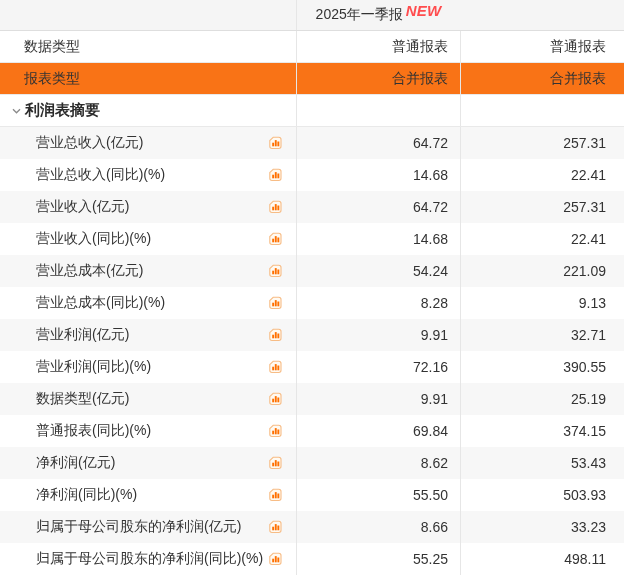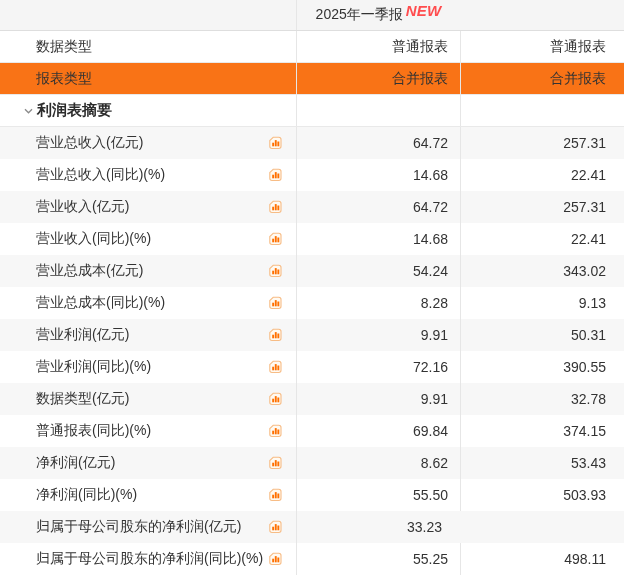--- a/index.html
+++ b/index.html
@@ -23,26 +23,26 @@
   
   .head-row { height:31px; background:#f5f5f5; border-bottom:1px solid #dedede; }
   .head-row .c2, .head-row .c3 { justify-content:center; padding:0; color:#333; }
   .new-badge {
     color:#ff4d4f; font-size:15px; font-weight:bold; font-style:italic;
     margin-left:3px; position:relative; top:-5px; letter-spacing:.2px;
   }
 
   
   .info-row { border-bottom:1px solid #e9e9e9; }
-  .info-row .c1 { padding-left:24px;margin-left:12px; }
+  .info-row .c1 { padding-left:24px; }
   .info-row.alt { background:#f97316; }
 
   
   .section-row { border-bottom:1px solid #e9e9e9; }
-  .section-row .c1 { padding-left:24px; font-weight:bold; font-size:15px; color:#2b2b2b; cursor:pointer; }
+  .section-row .c1 { padding-left:12px; font-weight:bold; font-size:15px; color:#2b2b2b; cursor:pointer; }
   .chevron { display:inline-flex; margin-right:4px; }
 
   
   .data-row:nth-child(odd) { background:#f7f7f7; }
   .data-row .c1 { position:relative; padding-left:36px; }
   .chart-icon {
     position:absolute; left:268px; top:50%; transform:translateY(-50%);
     width:15px; height:15px; cursor:pointer; display:inline-flex;
   }
   .num { color:#333; }
@@ -156,21 +156,21 @@
         <span class="chart-icon">
             <svg width="15" height="15" viewBox="0 0 15 15">
               <path d="M5.2 1.8 H10.8 A2.2 2.2 0 0 1 13 4 V10.8 A2.2 2.2 0 0 1 10.8 13 H4 A2.2 2.2 0 0 1 1.8 10.8 V5 Z" fill="#fffaf2" stroke="#f7bc85" stroke-width="1.1"></path>
               <rect x="4.2" y="7.2" width="1.9" height="3.6" fill="#ff7000"></rect>
               <rect x="6.8" y="4.6" width="1.9" height="6.2" fill="#ff7000"></rect>
               <rect x="9.4" y="6" width="1.9" height="4.8" fill="#ff7000"></rect>
             </svg>
           </span>
         </div>
       <div class="cell c2 num">54.24</div>
-      <div class="cell c3 num">343.02</div>
+      <div class="cell c3 num">221.09</div>
     </div>
 
     <div class="row data-row">
       <div class="cell c1">
           <span>营业总成本(同比)(%)</span>
         <span class="chart-icon">
             <svg width="15" height="15" viewBox="0 0 15 15">
               <path d="M5.2 1.8 H10.8 A2.2 2.2 0 0 1 13 4 V10.8 A2.2 2.2 0 0 1 10.8 13 H4 A2.2 2.2 0 0 1 1.8 10.8 V5 Z" fill="#fffaf2" stroke="#f7bc85" stroke-width="1.1"></path>
               <rect x="4.2" y="7.2" width="1.9" height="3.6" fill="#ff7000"></rect>
               <rect x="6.8" y="4.6" width="1.9" height="6.2" fill="#ff7000"></rect>
@@ -188,21 +188,21 @@
         <span class="chart-icon">
             <svg width="15" height="15" viewBox="0 0 15 15">
               <path d="M5.2 1.8 H10.8 A2.2 2.2 0 0 1 13 4 V10.8 A2.2 2.2 0 0 1 10.8 13 H4 A2.2 2.2 0 0 1 1.8 10.8 V5 Z" fill="#fffaf2" stroke="#f7bc85" stroke-width="1.1"></path>
               <rect x="4.2" y="7.2" width="1.9" height="3.6" fill="#ff7000"></rect>
               <rect x="6.8" y="4.6" width="1.9" height="6.2" fill="#ff7000"></rect>
               <rect x="9.4" y="6" width="1.9" height="4.8" fill="#ff7000"></rect>
             </svg>
           </span>
         </div>
       <div class="cell c2 num">9.91</div>
-      <div class="cell c3 num">50.31</div>
+      <div class="cell c3 num">32.71</div>
     </div>
 
     <div class="row data-row">
       <div class="cell c1">
           <span>营业利润(同比)(%)</span>
         <span class="chart-icon">
             <svg width="15" height="15" viewBox="0 0 15 15">
               <path d="M5.2 1.8 H10.8 A2.2 2.2 0 0 1 13 4 V10.8 A2.2 2.2 0 0 1 10.8 13 H4 A2.2 2.2 0 0 1 1.8 10.8 V5 Z" fill="#fffaf2" stroke="#f7bc85" stroke-width="1.1"></path>
               <rect x="4.2" y="7.2" width="1.9" height="3.6" fill="#ff7000"></rect>
               <rect x="6.8" y="4.6" width="1.9" height="6.2" fill="#ff7000"></rect>
@@ -220,21 +220,21 @@
         <span class="chart-icon">
             <svg width="15" height="15" viewBox="0 0 15 15">
               <path d="M5.2 1.8 H10.8 A2.2 2.2 0 0 1 13 4 V10.8 A2.2 2.2 0 0 1 10.8 13 H4 A2.2 2.2 0 0 1 1.8 10.8 V5 Z" fill="#fffaf2" stroke="#f7bc85" stroke-width="1.1"></path>
               <rect x="4.2" y="7.2" width="1.9" height="3.6" fill="#ff7000"></rect>
               <rect x="6.8" y="4.6" width="1.9" height="6.2" fill="#ff7000"></rect>
               <rect x="9.4" y="6" width="1.9" height="4.8" fill="#ff7000"></rect>
             </svg>
           </span>
         </div>
       <div class="cell c2 num">9.91</div>
-      <div class="cell c3 num">32.78</div>
+      <div class="cell c3 num">25.19</div>
     </div>
 
     <div class="row data-row">
       <div class="cell c1">
           <span>普通报表(同比)(%)</span>
         <span class="chart-icon">
             <svg width="15" height="15" viewBox="0 0 15 15">
               <path d="M5.2 1.8 H10.8 A2.2 2.2 0 0 1 13 4 V10.8 A2.2 2.2 0 0 1 10.8 13 H4 A2.2 2.2 0 0 1 1.8 10.8 V5 Z" fill="#fffaf2" stroke="#f7bc85" stroke-width="1.1"></path>
               <rect x="4.2" y="7.2" width="1.9" height="3.6" fill="#ff7000"></rect>
               <rect x="6.8" y="4.6" width="1.9" height="6.2" fill="#ff7000"></rect>
@@ -283,20 +283,21 @@
           <span>归属于母公司股东的净利润(亿元)</span>
         <span class="chart-icon">
             <svg width="15" height="15" viewBox="0 0 15 15">
               <path d="M5.2 1.8 H10.8 A2.2 2.2 0 0 1 13 4 V10.8 A2.2 2.2 0 0 1 10.8 13 H4 A2.2 2.2 0 0 1 1.8 10.8 V5 Z" fill="#fffaf2" stroke="#f7bc85" stroke-width="1.1"></path>
               <rect x="4.2" y="7.2" width="1.9" height="3.6" fill="#ff7000"></rect>
               <rect x="6.8" y="4.6" width="1.9" height="6.2" fill="#ff7000"></rect>
               <rect x="9.4" y="6" width="1.9" height="4.8" fill="#ff7000"></rect>
             </svg>
           </span>
         </div>
+      <div class="cell c2 num">8.66</div>
       <div class="cell c3 num">33.23</div>
     </div>
 
     <div class="row data-row">
       <div class="cell c1">
           <span>归属于母公司股东的净利润(同比)(%)</span>
         <span class="chart-icon">
             <svg width="15" height="15" viewBox="0 0 15 15">
               <path d="M5.2 1.8 H10.8 A2.2 2.2 0 0 1 13 4 V10.8 A2.2 2.2 0 0 1 10.8 13 H4 A2.2 2.2 0 0 1 1.8 10.8 V5 Z" fill="#fffaf2" stroke="#f7bc85" stroke-width="1.1"></path>
               <rect x="4.2" y="7.2" width="1.9" height="3.6" fill="#ff7000"></rect>

